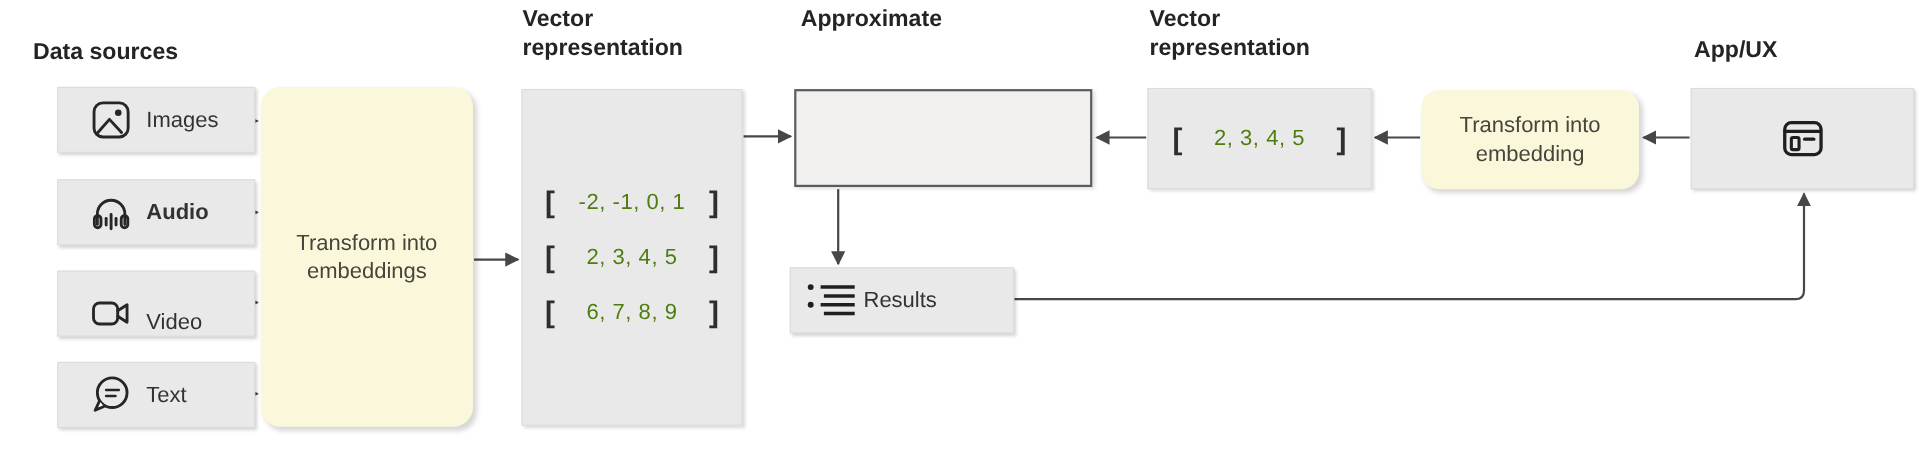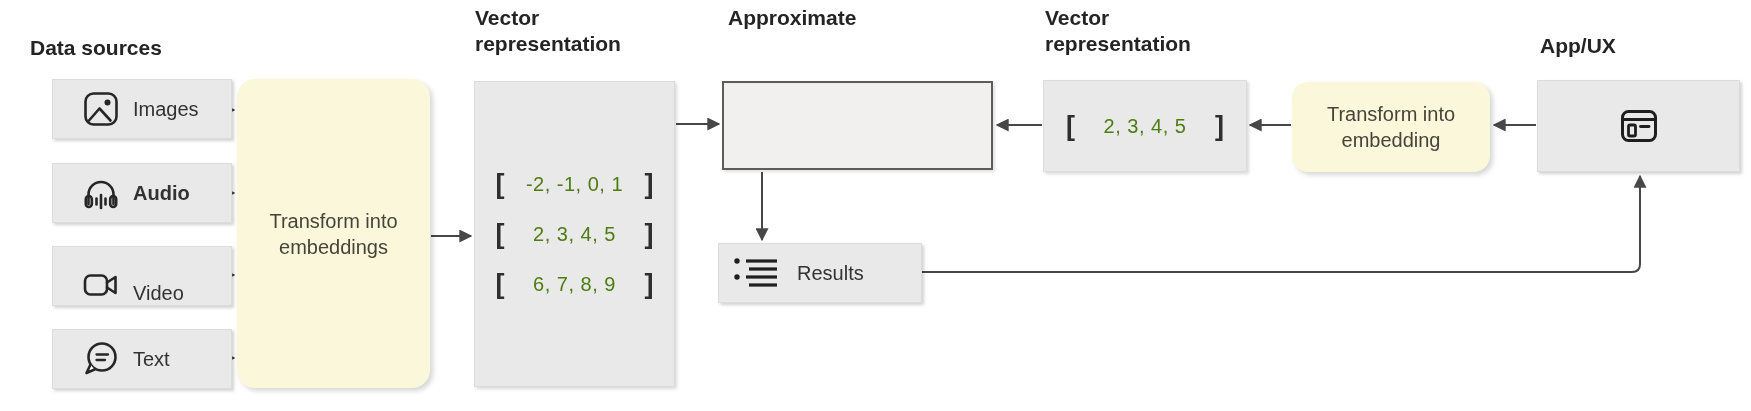--- a/index.html
+++ b/index.html
@@ -89,21 +89,21 @@
   }
   .ann-box{
     position:absolute;
     left:722px;top:81px;width:271px;height:89px;
     background:var(--ann-fill);
     border:2px solid var(--ann-border);
     box-shadow:2px 2px 3px rgba(0,0,0,.12);
   }
   .results-box{
     left:718px;top:243px;width:204px;height:60px;
-    padding-left:14px;gap:16px;
+    padding-left:14px;gap:4px;
   }
   .appux-box{
     left:1537px;top:80px;width:203px;height:92px;
     justify-content:center;
   }
   svg.connectors{position:absolute;left:0;top:0;pointer-events:none;}
   .icon svg{display:block;}
 </style>
 </head>
 <body>

